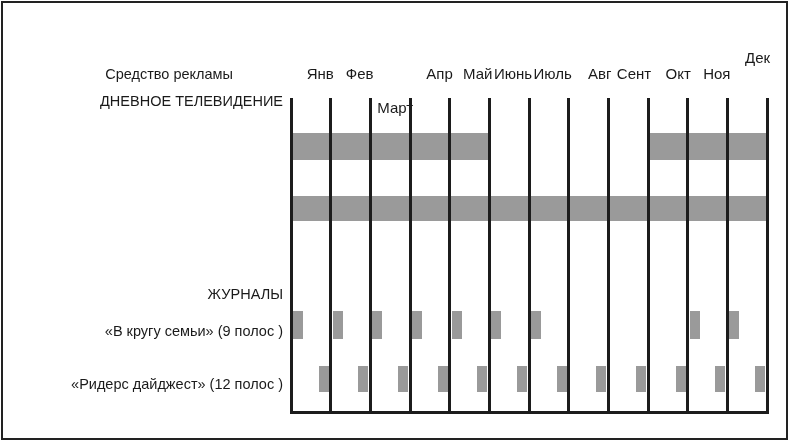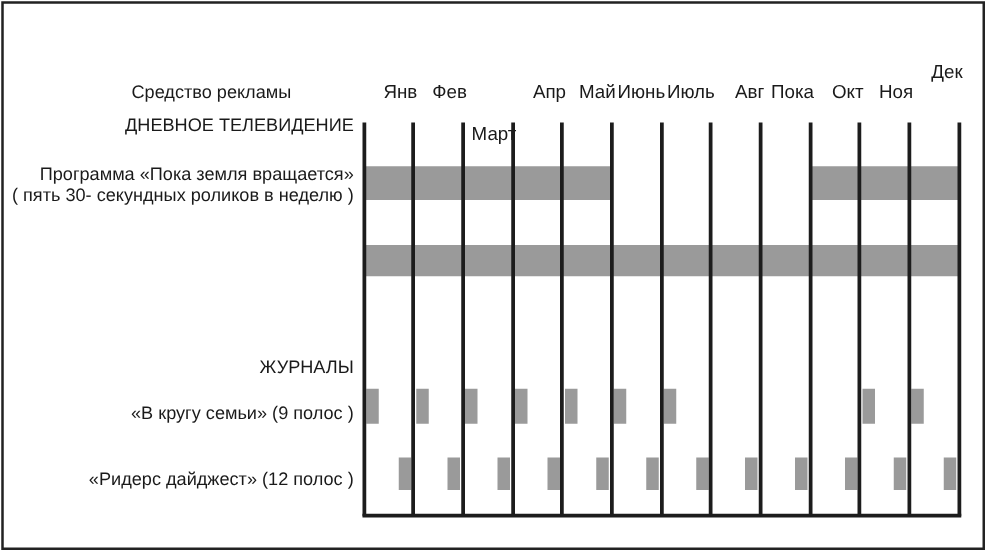--- a/index.html
+++ b/index.html
@@ -29,44 +29,40 @@
 <body>
 
 <div class="stage">
 
   <div class="frame"></div>
 
   <div class="lbl" style="right:507px; top:93px;">ДНЕВНОЕ ТЕЛЕВИДЕНИЕ</div>
 
   <div class="lbl" style="right:557px; top:66px;">Средство рекламы</div>
 
-  <div class="lbl" style="right:507px; top:132px;">
-    <div>Программа «Пока земля вращается»</div>
-    <div>( пять 30- секундных роликов в неделю )</div>
-  </div>
 
   <div class="lbl" style="right:507px; top:189px;">
   </div>
 
   <div class="lbl" style="right:507px; top:286px;">ЖУРНАЛЫ</div>
 
   <div class="lbl" style="right:507px; top:323px;">«В кругу семьи» (9 полос )</div>
 
   <div class="lbl" style="right:507px; top:376px;">«Ридерс дайджест» (12 полос )</div>
 
   <div id="grid">
       <div class="month-label" style="left: 287.833px; top: 66px;">Янв</div>
       <div class="month-label" style="left: 327.5px; top: 66px;">Фев</div>
       <div class="month-label" style="left: 367.167px; top: 66px; margin-top: 34px;">Март</div>
       <div class="month-label" style="left: 406.833px; top: 66px;">Апр</div>
       <div class="month-label" style="left: 446.5px; top: 66px;">Май</div>
       <div class="month-label" style="left: 486.167px; top: 66px;">Июнь</div>
       <div class="month-label" style="left: 525.833px; top: 66px;">Июль</div>
       <div class="month-label" style="left: 565.5px; top: 66px;">Авг</div>
-      <div class="month-label" style="left: 605.167px; top: 66px;">Пока</div>
+      <div class="month-label" style="left: 605.167px; top: 66px;">Сент</div>
       <div class="month-label" style="left: 644.833px; top: 66px;">Окт</div>
       <div class="month-label" style="left: 684.5px; top: 66px;">Ноя</div>
       <div class="month-label" style="left: 724.167px; top: 50px;">Дек</div>
       <div class="sched-bar" style="left: 291px; width: 198.333px; top: 133px; height: 27px; background: rgb(154, 154, 154);"></div>
       <div class="sched-bar" style="left: 648px; width: 119px; top: 133px; height: 27px; background: rgb(154, 154, 154);"></div>
       <div class="sched-bar" style="left: 291px; width: 476px; top: 196px; height: 25px; background: rgb(154, 154, 154);"></div>
       <div class="tick-mark" style="left: 293px; top: 311px; height: 28px; background: rgb(154, 154, 154);"></div>
       <div class="tick-mark" style="left: 332.667px; top: 311px; height: 28px; background: rgb(154, 154, 154);"></div>
       <div class="tick-mark" style="left: 372.333px; top: 311px; height: 28px; background: rgb(154, 154, 154);"></div>
       <div class="tick-mark" style="left: 412px; top: 311px; height: 28px; background: rgb(154, 154, 154);"></div>

